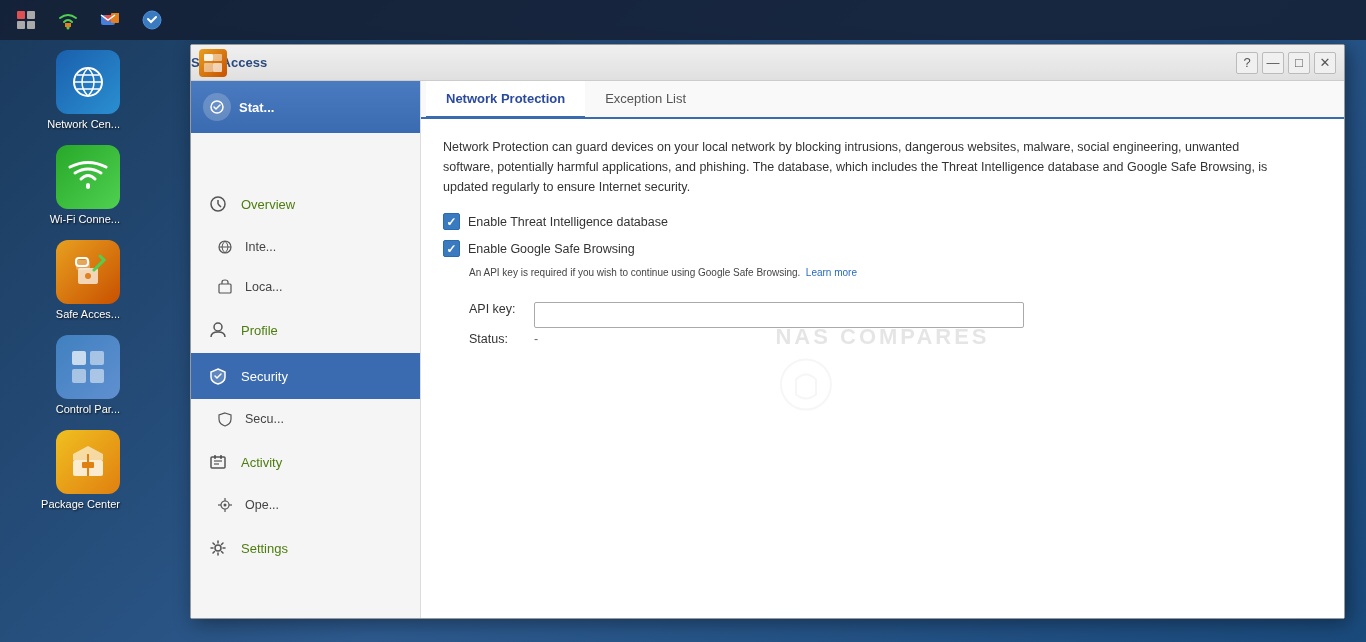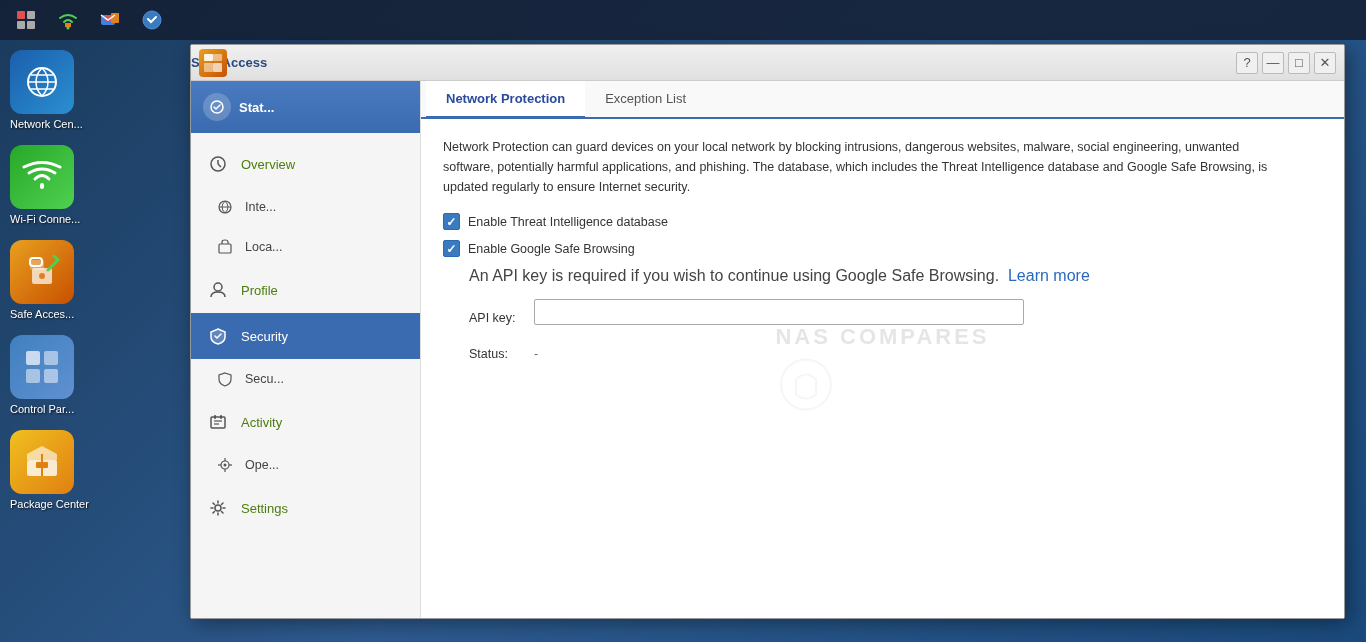--- a/index.html
+++ b/index.html
@@ -58,21 +58,21 @@
       top: 50px;
       display: flex;
       flex-direction: column;
       gap: 15px;
     }
 
     .desktop-icon {
       width: 110px;
       display: flex;
       flex-direction: column;
-      align-items: flex-start;
+      align-items: flex-end;
       cursor: pointer;
       gap: 4px;
     }
 
     .desktop-icon-img {
       width: 64px;
       height: 64px;
       border-radius: 12px;
       display: flex;
       align-items: center;
@@ -168,20 +168,21 @@
       overflow: hidden;
     }
 
     
     .sidebar {
       width: 230px;
       background: #f5f5f5;
       border-right: 1px solid #ddd;
       display: flex;
       flex-direction: column;
+      gap: 40px;
     }
 
     .sidebar-header {
       height: 52px;
       background: linear-gradient(to bottom, #4a7abf, #3a6aaf);
       display: flex;
       align-items: center;
       padding: 0 12px;
       gap: 8px;
     }
@@ -314,36 +315,36 @@
       font-size: 12.5px;
       color: #333;
     }
 
     .sub-section {
       margin-left: 26px;
       margin-top: 6px;
     }
 
     .api-key-note {
-      font-size: 16px;
+      font-size: 10px;
       color: #444;
-      margin-bottom: 14px;
+      margin-bottom: 24px;
     }
 
     .learn-more-link {
       color: #2a6abf;
       text-decoration: none;
       cursor: pointer;
     }
 
     .api-key-row {
       display: flex;
-      align-items: flex-end;
+      align-items: flex-start;
       gap: 10px;
-      margin-bottom: 22px;
+      margin-bottom: 4px;
     }
 
     .api-key-label {
       font-size: 12.5px;
       color: #333;
       min-width: 55px;
     }
 
     .api-key-input {
       width: 490px;

